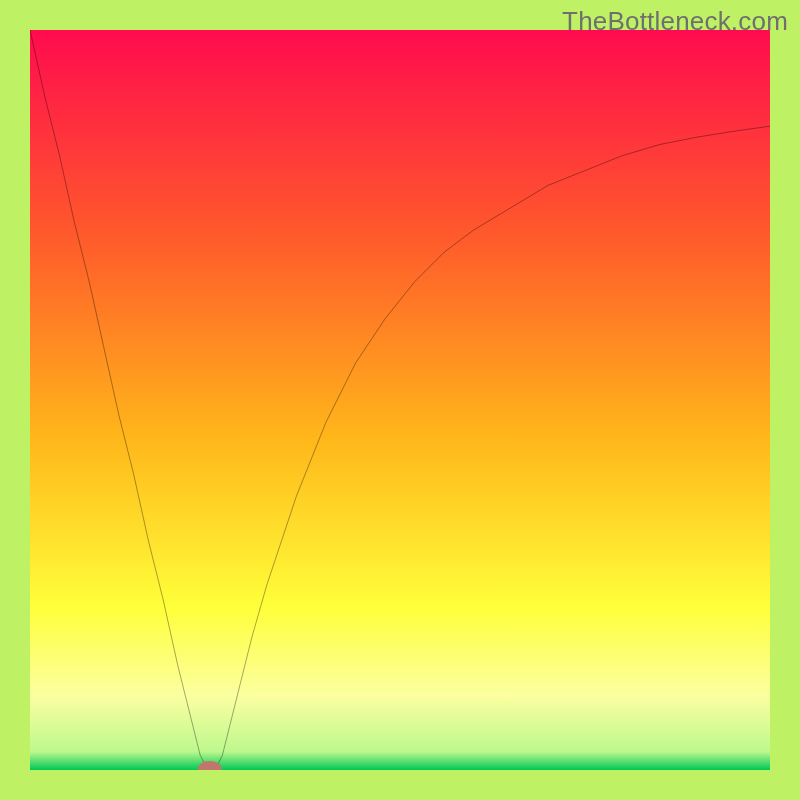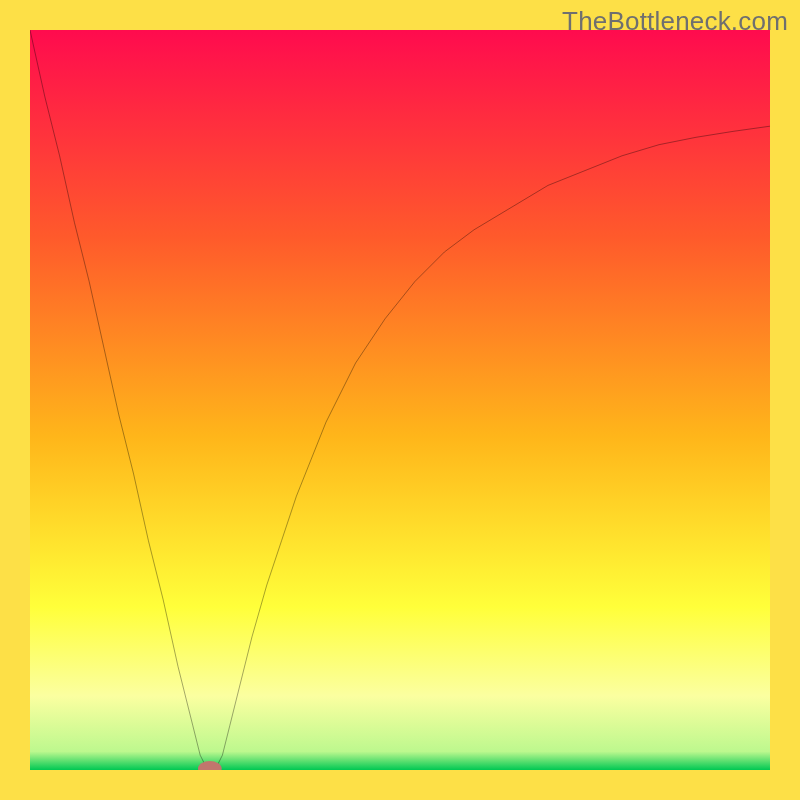--- a/index.html
+++ b/index.html
@@ -8,21 +8,21 @@
     width: 800px;
     height: 800px;
     overflow: hidden;
     background: #000;
     font-family: Arial, Helvetica, sans-serif;
   }
   .frame {
     position: relative;
     width: 800px;
     height: 800px;
-    background: #fde047;
+    background: #bef264;
   }
   .plot {
     position: absolute;
     left: 30px;
     top: 30px;
     width: 740px;
     height: 740px;
   }
   .watermark {
     position: absolute;

